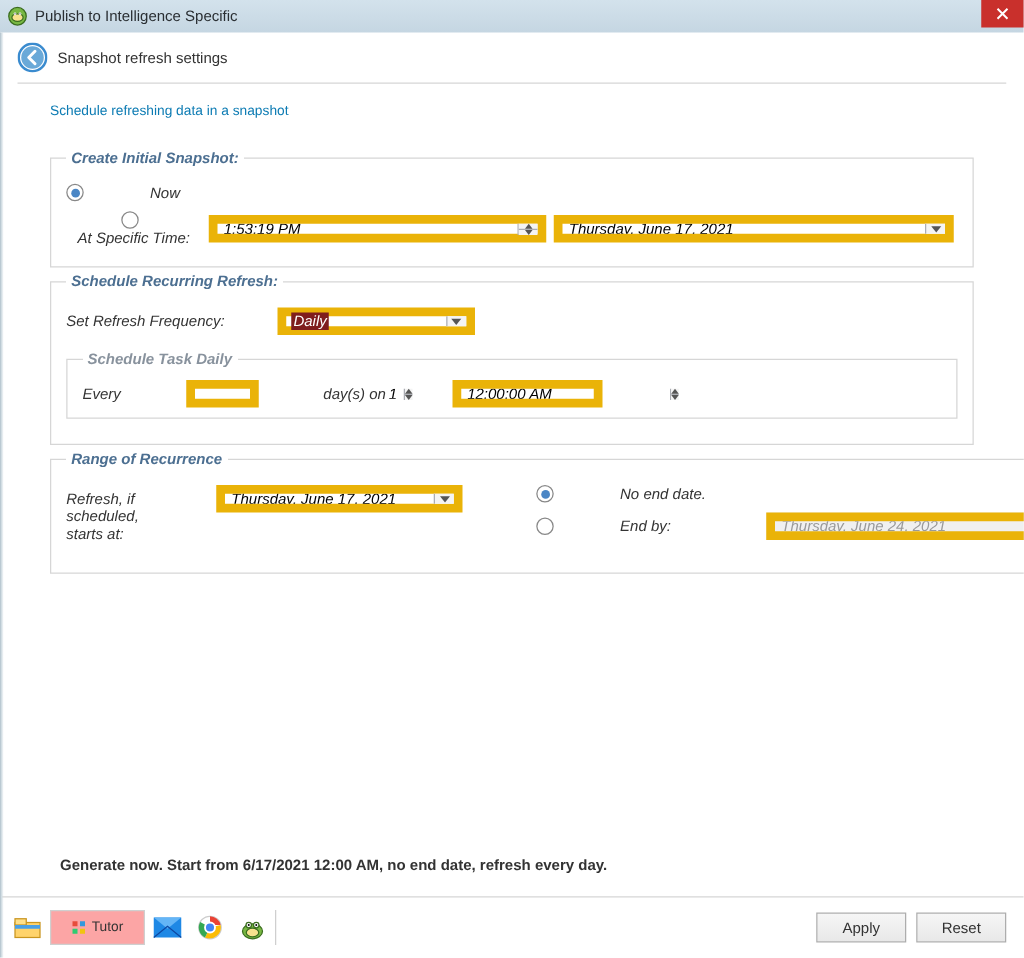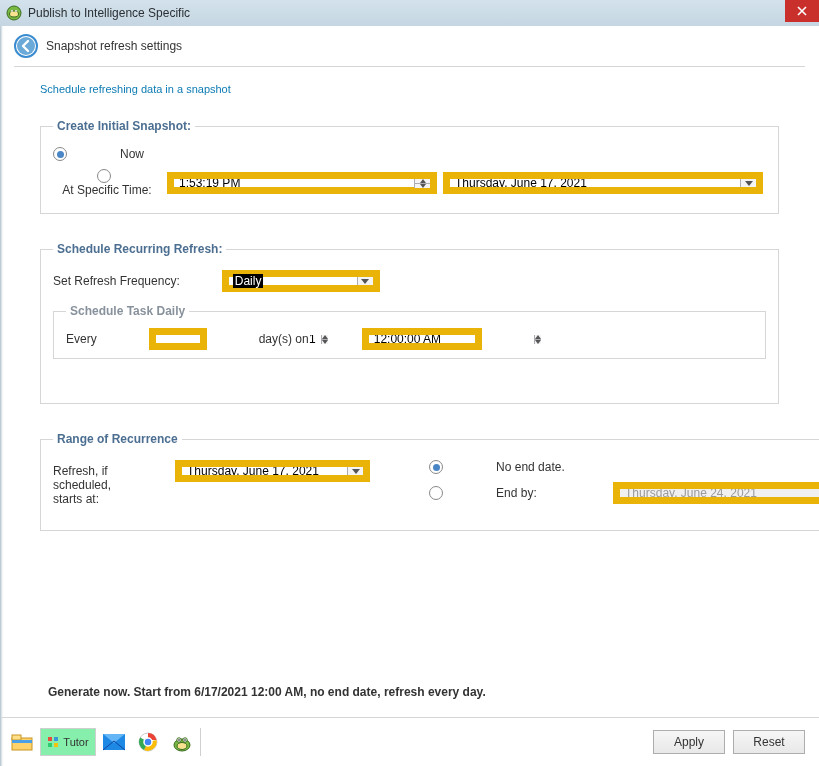--- a/index.html
+++ b/index.html
@@ -11,21 +11,21 @@
   .titlebar .close svg { width:10px; height:10px; }
 
   .subtitle-row { display:flex; align-items:center; padding:8px 4px 8px 14px; }
   .backcircle { width:24px; height:24px; margin-right:8px; }
   .subtitle { color:#333; font-size:12px; }
   .hr { height:1px; background:#d6d6d6; margin: 0 14px 16px 14px; }
 
   .content { padding: 0 40px; flex:1; }
   .heading { color:#0c7bb3; font-size:11px; font-weight:400; margin-bottom:24px; }
 
-  fieldset { border:1px solid #d6d6d6; padding:14px 12px 16px 12px; margin-bottom:28px; position:relative; }
+  fieldset { border:1px solid #d6d6d6; padding:14px 12px 16px 12px; margin-bottom:4px; position:relative;font-style:italic; }
   legend { color:#4c6f91; font-weight:600; font-size:12px; padding:0 4px; }
 
   .row { display:flex; align-items:center; margin-bottom:8px;gap:47px; }
   .radio { width:14px; height:14px; border:1px solid #888; border-radius:50%; background:#fff; margin-right:6px; display:inline-flex; align-items:center; justify-content:center; flex-shrink:0; }
   .radio.checked::after { content:""; width:7px; height:7px; border-radius:50%; background:#4a86c5; display:block; }
   .lbl { color:#333; }
   .lbl.disabled, .disabled { color:#9a9a9a; }
 
   .time-row { display:flex; align-items:center; gap: 6px; }
   .time-row .radio-lbl { width:108px; display:flex; align-items:center;flex-direction:column;}
@@ -42,34 +42,34 @@
   .combo-arrow::after { content:""; border-left:4px solid transparent; border-right:4px solid transparent; border-top:5px solid #555; }
 
   .field.time1 { width:270px; }
   .field.date1 { width:320px; }
   .field.freq { width:158px; }
   .field.daysnum { width:58px; margin:0 5px; }
   .field.timeat { width:120px; }
   .field.date2 { width:208px; margin-left:4px; }
   .field.date3 { width:268px; }
 
-  .sel-highlight { background:#000000; color:#fff; padding:0 2px; }
+  .sel-highlight { background:#7f1d1d; color:#fff; padding:0 2px; }
 
   .inner-fieldset { border:1px solid #d6d6d6; padding:10px 12px 0 12px; margin-top:12px; }
   .inner-fieldset legend { color:#88929d; }
 
   .field.disabled-bg { background:#f0f0f0; color:#9a9a9a; }
 
   .summary { padding: 0 12px 10px 48px; font-weight:bold; font-size:12px; }
   .hr2 { height:1px; background:#d6d6d6; margin: 8px 0 10px 0; }
 
   .bottombar { display:flex; align-items:center; padding:0 14px 10px 6px; }
   .taskicons { display:flex; align-items:center; gap:2px; }
   .taskbtn { width:32px; height:28px; display:flex; align-items:center; justify-content:center; border:1px solid transparent; }
-  .taskbtn.wlabel { width:56px; border:1px solid #cfcfcf; background:#86efac; gap:4px; font-size:11px; }
+  .taskbtn.wlabel { width:76px; border:1px solid #cfcfcf; background:#fca5a5; gap:4px; font-size:11px; }
   .spacer { flex:1; }
   .winbtn { width:72px; height:24px; border:1px solid #adadad; background:linear-gradient(#f6f6f6,#e8e8e8); font:inherit; display:flex; align-items:center; justify-content:center; margin-left:8px; cursor:pointer; }
 
   .leftborder { position:absolute; left:0; top:26px; bottom:0; width:3px; background:linear-gradient(90deg,#aebfca,#d2dde3 40%, transparent); }
 </style>
 </head>
 <body>
 
 <div class="titlebar">
   <svg class="logo" viewBox="0 0 16 16">

